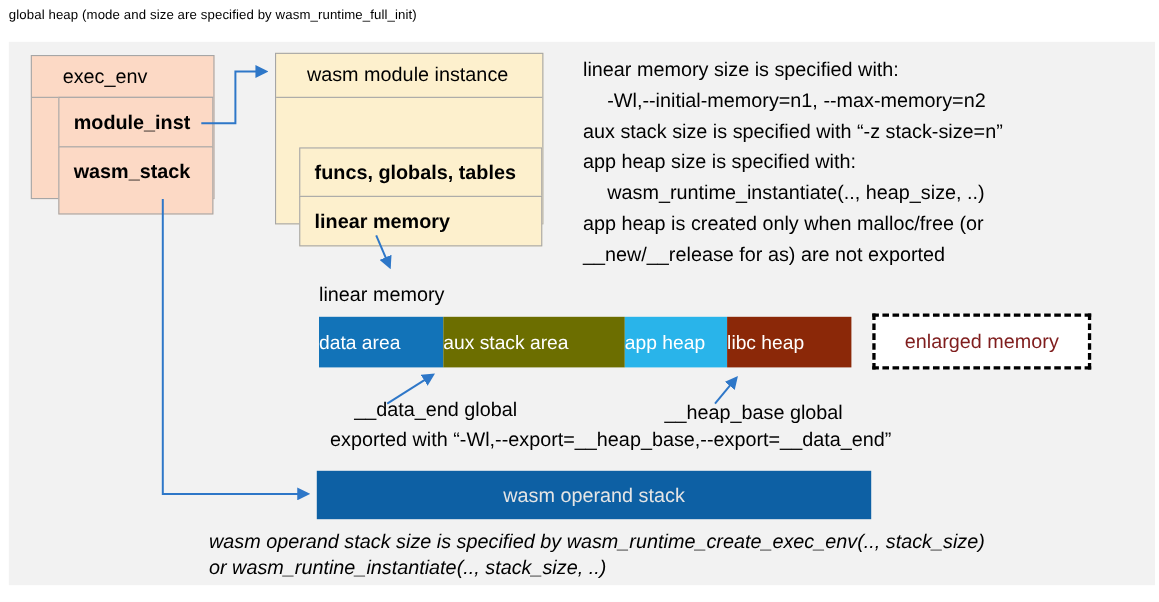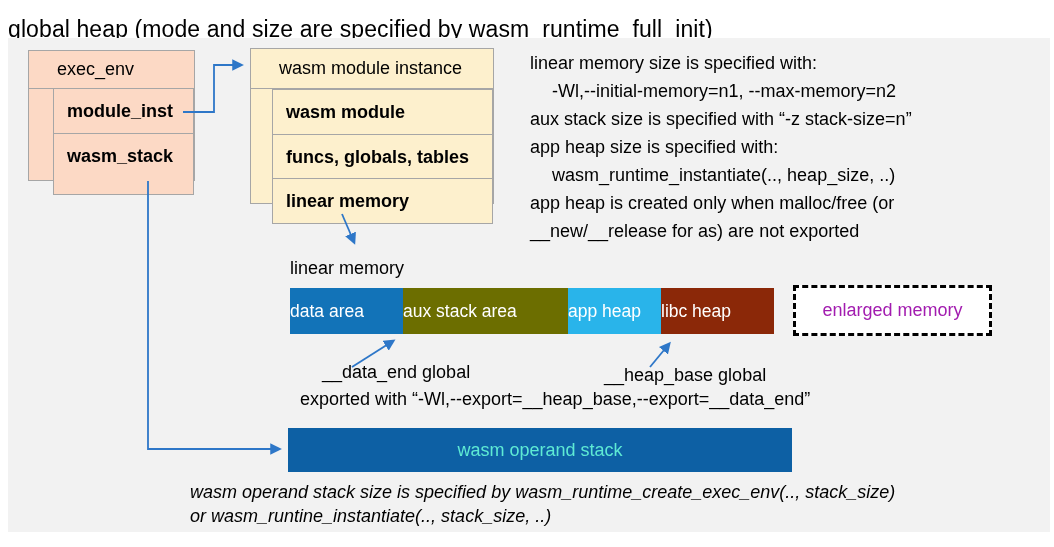--- a/index.html
+++ b/index.html
@@ -1,21 +1,21 @@
 <!DOCTYPE html>
 <html><head>
 <meta charset="utf-8">
 <style>
   * { margin:0; padding:0; box-sizing:border-box; }
   body { background:#fff; }
   .canvas {
     position:relative; width:1054px; height:547px; overflow:hidden;
     background:#fff; font-family:"Liberation Sans", sans-serif; color:#000;
   }
-  .title { position:absolute; left:8px; top:16px; font-size:23px; letter-spacing:0.1px; }
+  .title { position:absolute; left:8px; top:6px; font-size:12px; letter-spacing:0.1px; }
   .panel { position:absolute; left:8px; top:38px; width:1042px; height:494px; }
 
   .box { position:absolute; border:1px solid #a6a6a6; }
   .box-header { font-size:18px; padding-left:28px; border-bottom:1px solid #a6a6a6; white-space:nowrap; }
   .cell { position:absolute; border:1px solid #a6a6a6; font-size:18px; padding-left:13px; white-space:nowrap;font-weight:bold; }
 
   .exec { left:28px; top:50px; width:167px; height:131px; }
   .exec .box-header { height:38px; line-height:37px; }
   .exec .cell { left:24px; right:0; }
   .exec .c1 { top:37px; height:46px; line-height:44px; }
@@ -40,21 +40,21 @@
   .enlarged { position:absolute; left:793px; top:285px; width:199px; height:51px;
     border:3px dashed #000; background:#fff; display:flex; align-items:center; justify-content:center;
     font-size:18px; white-space:nowrap; }
 
   .ann { position:absolute; font-size:18px; white-space:nowrap; }
   .ann-data-end { left:322px; top:362px; }
   .ann-heap-base { left:604px; top:365px; }
   .ann-exported { left:300px; top:389px; }
 
   .opstack { position:absolute; left:288px; top:428px; width:504px; height:44px;
-    color:#5eead4; display:flex; align-items:center; justify-content:center; font-size:18px; }
+    color:#e5e5e5; display:flex; align-items:center; justify-content:center; font-size:18px; }
 
   .caption { position:absolute; left:190px; top:480px; font-size:18px; line-height:24px; white-space:nowrap;font-style:italic; }
 
   .arrows { position:absolute; left:0; top:0; width:1054px; height:547px; pointer-events:none; }
   .arrow { fill:none; stroke-width:1.8px; }
 </style>
 </head>
 <body>
 
 <div class="canvas">
@@ -64,21 +64,20 @@
   <div class="panel" style="background: rgb(242, 242, 242);"></div>
 
   <div class="box exec" style="background: rgb(252, 217, 197);">
     <div class="box-header">exec_env</div>
     <div class="cell c1" style="background: rgb(252, 217, 197);">module_inst</div>
     <div class="cell c2" style="background: rgb(252, 217, 197);">wasm_stack</div>
   </div>
 
   <div class="box inst" style="background: rgb(253, 240, 205);">
     <div class="box-header">wasm module instance</div>
-    <div class="cell c1" style="background: rgb(253, 240, 205);">wasm module</div>
     <div class="cell c2" style="background: rgb(253, 240, 205);">funcs, globals, tables</div>
     <div class="cell c3" style="background: rgb(253, 240, 205);">linear memory</div>
   </div>
 
   <div class="notes">
     <div>linear memory size is specified with:</div>
     <div class="indent">-Wl,--initial-memory=n1, --max-memory=n2</div>
     <div>aux stack size is specified with “-z stack-size=n”</div>
     <div>app heap size is specified with:</div>
     <div class="indent">wasm_runtime_instantiate(.., heap_size, ..)</div>
@@ -96,21 +95,21 @@
       <span>aux stack area</span>
     </div>
     <div class="seg seg-2" style="background: rgb(41, 180, 234);">
       <span>app heap</span>
     </div>
     <div class="seg seg-3" style="background: rgb(139, 40, 8);">
       <span>libc heap</span>
     </div>
   </div>
 
-  <div class="enlarged" style="color: #a21caf;">
+  <div class="enlarged" style="color: #7f1d1d;">
     <span>enlarged memory</span>
   </div>
 
   <div class="ann ann-data-end">__data_end global</div>
   <div class="ann ann-heap-base">__heap_base global</div>
   <div class="ann ann-exported">exported with “-Wl,--export=__heap_base,--export=__data_end”</div>
 
   <div class="opstack" style="background: rgb(13, 96, 164);">
     <span>wasm operand stack</span>
   </div>

